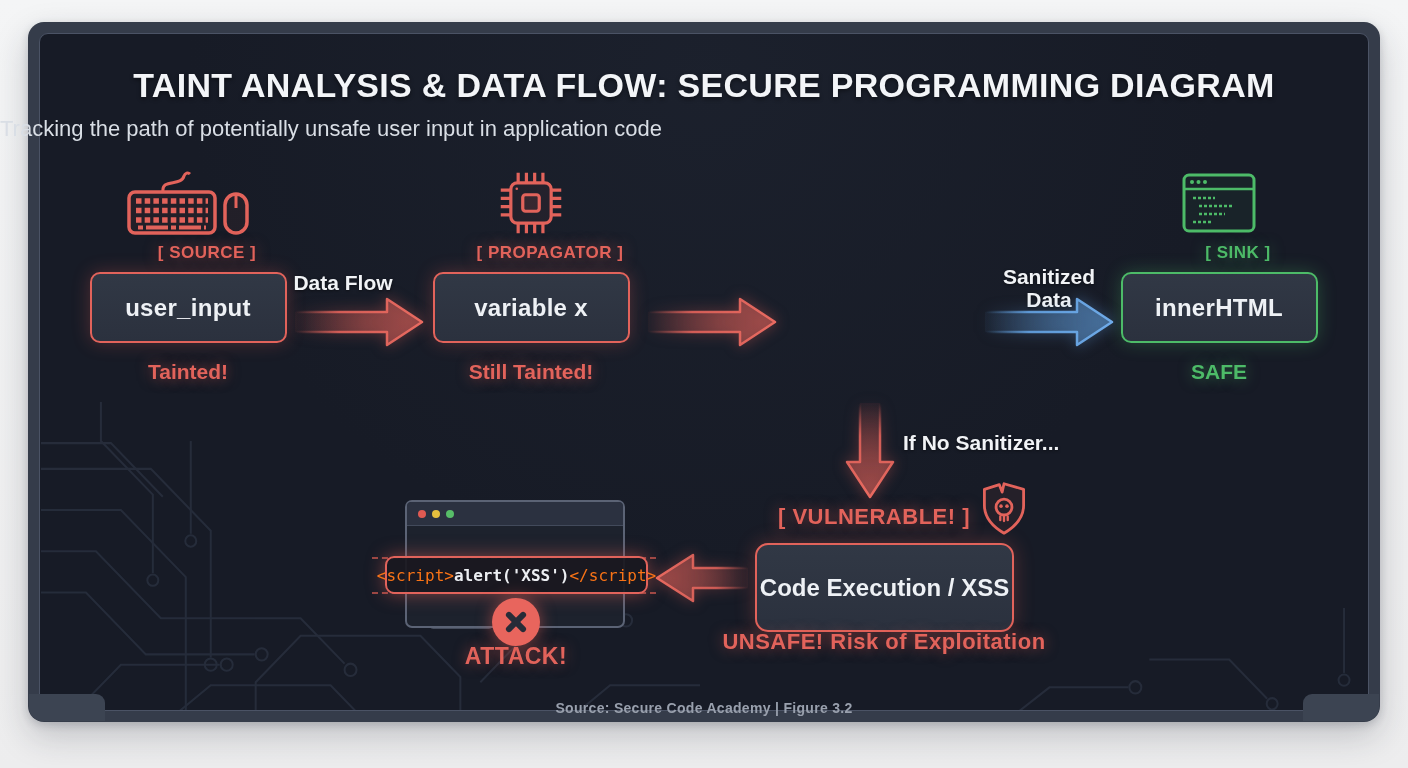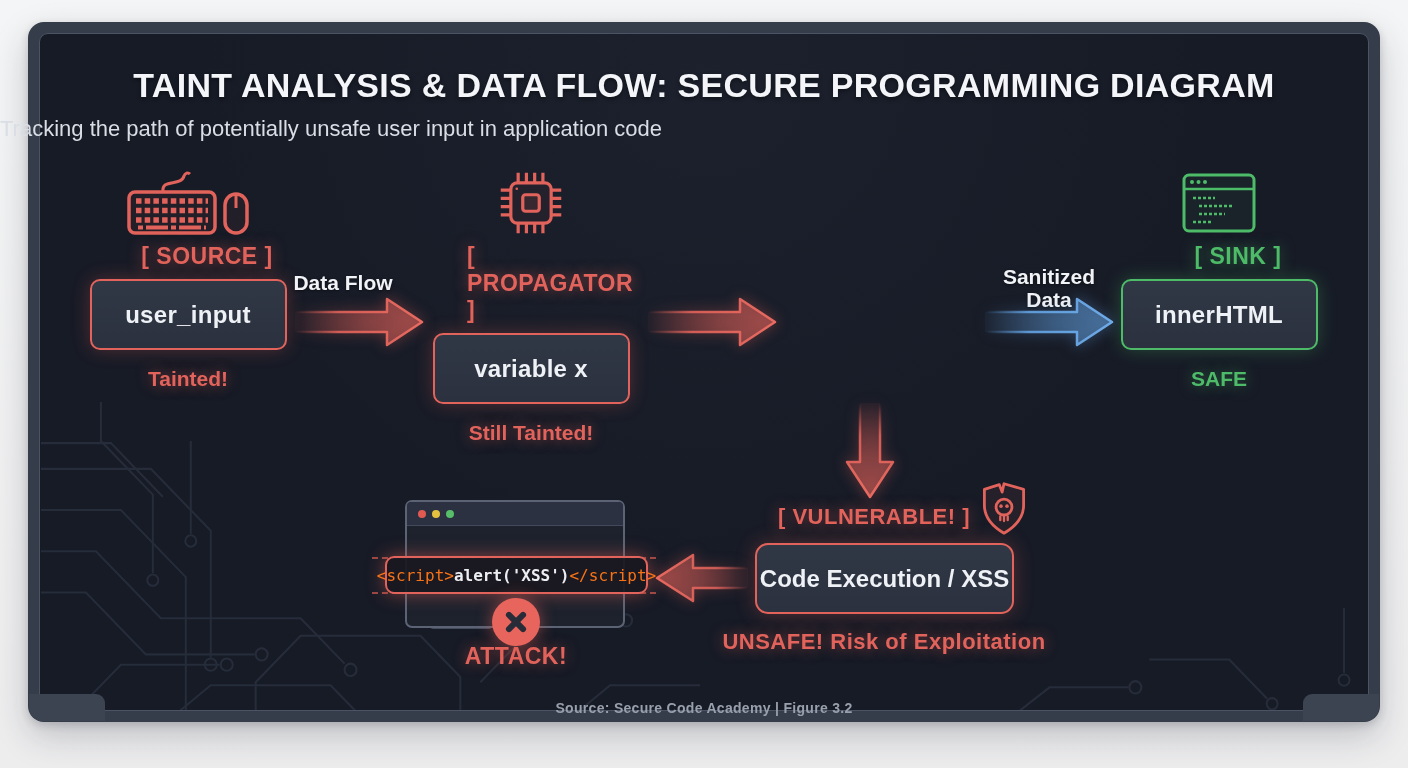--- a/index.html
+++ b/index.html
@@ -30,21 +30,21 @@
     font-size:34px; font-weight:800; letter-spacing:.3px; color:#f3f5f8;
     text-shadow:0 2px 4px rgba(0,0,0,.45);
   }
   .page-subtitle {
     top:116px; width:100%; text-align:left;
     font-size:22px; font-weight:400; color:#d9dee5;
   }
 
   .node { top:170px; width:200px; display:flex; flex-direction:column; align-items:center; }
   .icon-wrap { height:66px; display:flex; align-items:center; justify-content:center; margin-bottom:7px; }
-  .node-label { font-size:23px; font-weight:700; letter-spacing:.5px;margin-left:38px; }
+  .node-label { font-size:17px; font-weight:700; letter-spacing:.5px;margin-left:38px; }
   .node-box {
     margin-top:9px; width:197px; height:71px;
     display:flex; align-items:center; justify-content:center;
     background:linear-gradient(180deg,#313845,#2b313e);
     border-radius:10px; font-size:24px; font-weight:700; color:#eef1f5; letter-spacing:.3px;
   }
   .node-status { margin-top:17px; font-size:21px; font-weight:700; }
 
   .accent-red   { color:#e2635b; text-shadow:0 0 14px rgba(230,95,85,.55); }
   .accent-blue  { color:#64a3e3; text-shadow:0 0 14px rgba(100,163,227,.55); }
@@ -52,21 +52,21 @@
   .box-red   { border:2.5px solid #e2635b; box-shadow:0 0 18px rgba(230,95,85,.28); }
   .box-blue  { border:2.5px solid #64a3e3; box-shadow:0 0 18px rgba(100,163,227,.3); }
   .box-green { border:2.5px solid #4dbb68; box-shadow:0 0 18px rgba(77,187,104,.3); }
 
   .flow-label { font-size:21px; font-weight:700; color:#f1f3f6; text-align:center; text-shadow:0 1px 3px rgba(0,0,0,.5); }
   .arrow-glow-red  { filter:drop-shadow(0 0 7px rgba(230,95,85,.55)); }
   .arrow-glow-blue { filter:drop-shadow(0 0 7px rgba(100,163,227,.55)); }
 
   .vuln-label { font-size:22px; font-weight:700; text-align:center; letter-spacing:.5px; }
   .vuln-box {
-    left:755px; top:543px; width:259px; height:71px;
+    left:755px; top:543px; width:259px; height:89px;
     display:flex; align-items:center; justify-content:center;
     background:linear-gradient(180deg,#313845,#2b313e);
     border:2.5px solid #e2635b; border-radius:13px;
     box-shadow:0 0 20px rgba(230,95,85,.3);
     font-size:24px; font-weight:700; color:#eef1f5;
   }
 
   .browser {
     left:405px; top:500px; width:220px; height:128px;
     border:2px solid #5b6375; border-radius:7px; background:#1d222d; z-index:2;
@@ -258,20 +258,21 @@
           <stop offset="1" stop-color="#e2635b" stop-opacity="0.55"></stop>
       </linearGradient>
       <linearGradient id="gs4" x1="0" y1="0" x2="0" y2="1">
         <stop offset="0" stop-color="#e2635b" stop-opacity="0"></stop>
           <stop offset="0.35" stop-color="#e2635b" stop-opacity="0.9"></stop>
           <stop offset="1" stop-color="#e96b61" stop-opacity="1"></stop>
       </linearGradient>
     </defs>
     <polygon points="18,0 18,59 5,59 28,94 51,59 38,59 38,0" fill="url(#gf4)" stroke="url(#gs4)" stroke-width="2.5" stroke-linejoin="round"></polygon>
   </svg>
+  <div class="abs flow-label" style="left:903px; top:431px; width:210px; text-align:left">If No Sanitizer...</div>
 
   <div class="abs vuln-label accent-red" style="left:763px; top:504px; width:222px">[ VULNERABLE! ]</div>
   <svg class="abs" style="left:976px; top:477px" width="56" height="62" viewBox="0 0 60 66" fill="none" stroke="#e2635b">
     <path d="M30,7 L51,13 V30 C51,44 42,53 30,60 C18,53 9,44 9,30 V13 L25,8 L28,16 L30,7 Z" stroke-width="3" stroke-linejoin="round" fill="rgba(226,99,91,0.07)"></path>
     <circle cx="30" cy="32" r="8.5" stroke-width="3"></circle>
     <circle cx="26.8" cy="31" r="1.9" fill="#e2635b" stroke="none"></circle>
     <circle cx="33.2" cy="31" r="1.9" fill="#e2635b" stroke="none"></circle>
     <path d="M26,42 V46 M30,42 V47 M34,42 V46" stroke-width="2.5" stroke-linecap="round"></path>
   </svg>
   <div class="abs vuln-box">Code Execution / XSS</div>

